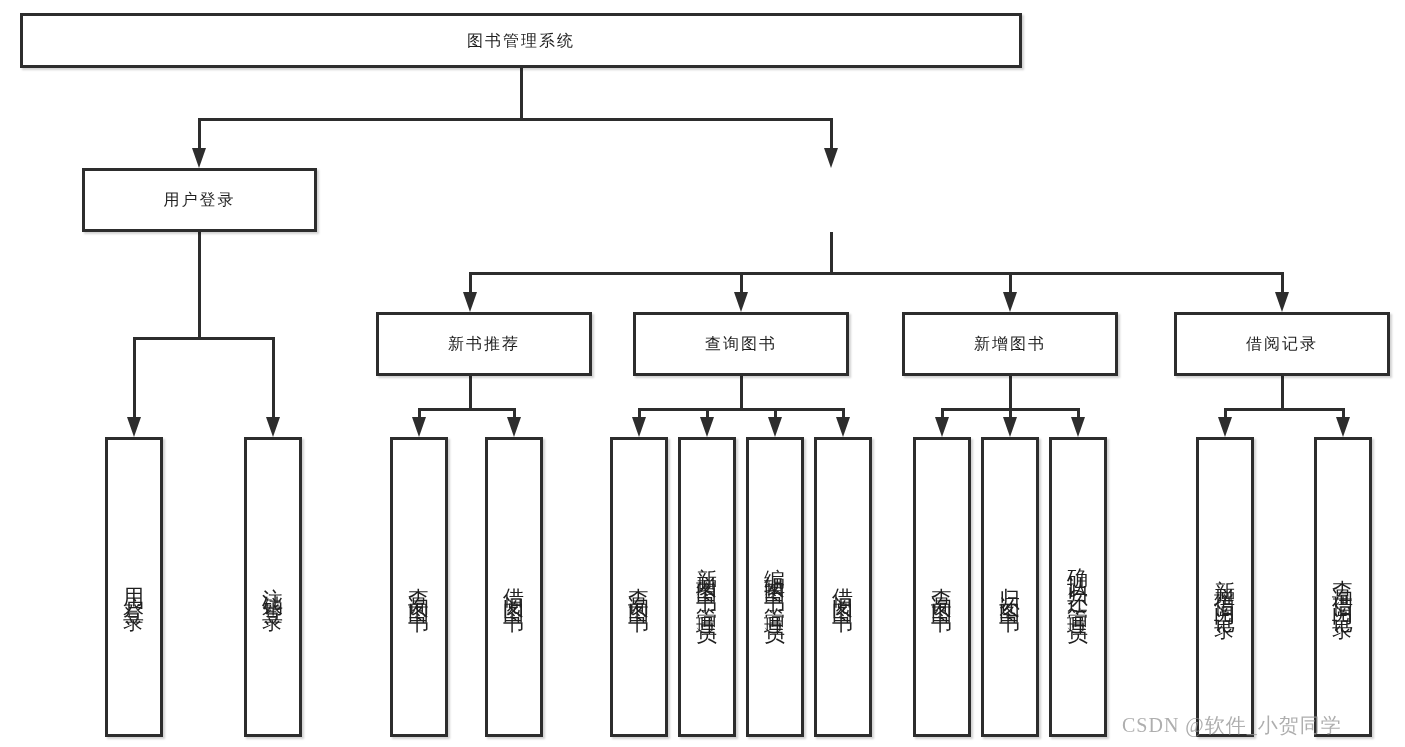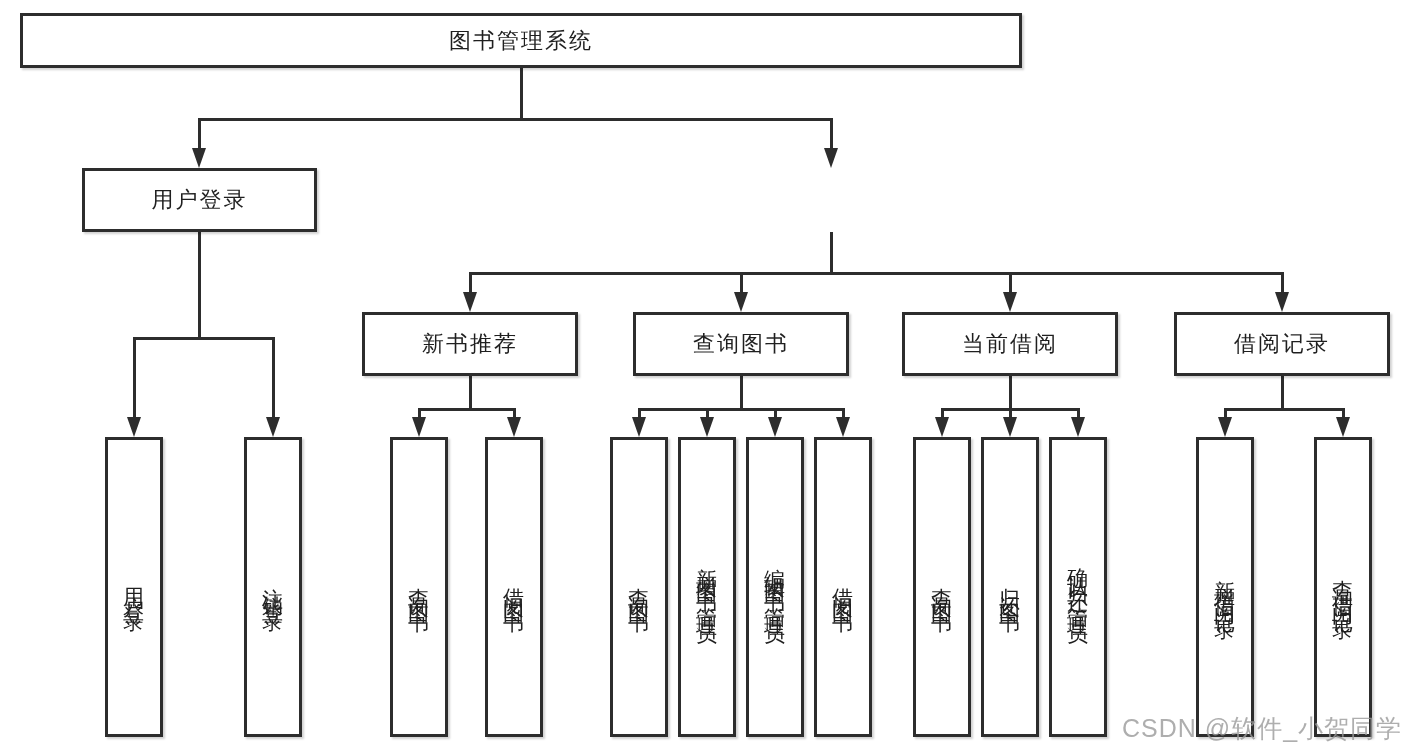--- a/index.html
+++ b/index.html
@@ -14,38 +14,38 @@
     font-family:"Liberation Sans","DejaVu Sans",sans-serif;color:var(--text);
     overflow:hidden;
   }
   .node{
     position:absolute;box-sizing:border-box;background:#fff;
     border:3px solid var(--line);
     display:flex;align-items:center;justify-content:center;
     box-shadow:2px 2px 2px rgba(0,0,0,0.18);
     z-index:2;
   }
-  .hlabel{font-size:22px;letter-spacing:2px;line-height:1;white-space:nowrap;}
+  .hlabel{font-size:16px;letter-spacing:2px;line-height:1;white-space:nowrap;}
   .leaf span{
     writing-mode:vertical-rl;text-orientation:mixed;
     font-size:21px;letter-spacing:8px;line-height:1;
     display:inline-block;
   }
   .vline,.hline{position:absolute;background:var(--line);z-index:1;}
   .vline{width:3px;}
   .hline{height:3px;}
   .arrow{
     position:absolute;width:0;height:0;z-index:1;
     border-left:7px solid transparent;border-right:7px solid transparent;
     border-top:20px solid var(--line);
   }
   #watermark{
     position:absolute;left:1122px;top:712px;z-index:5;
-    font-size:25px;letter-spacing:1px;white-space:nowrap;
-    color:var(--wm);opacity:0.8;
+    font-size:20px;letter-spacing:1px;white-space:nowrap;
+    color:var(--wm);opacity:0.8;font-family:Liberation Serif, serif;
   }
 </style>
 </head>
 <body>
 
 <div id="canvas">
 
   <div id="connectors">
       <div class="hline" style="left: 198px; top: 118px; width: 635px;"></div>
       <div class="hline" style="left: 133px; top: 337px; width: 142px;"></div>
@@ -102,28 +102,28 @@
     </div>
 
   <div class="node" style="left:20px;top:13px;width:1002px;height:55px">
     <span class="hlabel">图书管理系统</span>
   </div>
 
   <div class="node" style="left:82px;top:168px;width:235px;height:64px">
     <span class="hlabel">用户登录</span>
   </div>
 
-  <div class="node" style="left:362px;top:312px;width:216px;height:64px">
+  <div class="node" style="left:376px;top:312px;width:216px;height:64px">
     <span class="hlabel">新书推荐</span>
   </div>
   <div class="node" style="left:633px;top:312px;width:216px;height:64px">
     <span class="hlabel">查询图书</span>
   </div>
   <div class="node" style="left:902px;top:312px;width:216px;height:64px">
-    <span class="hlabel">当前借阅</span>
+    <span class="hlabel">新增图书</span>
   </div>
   <div class="node" style="left:1174px;top:312px;width:216px;height:64px">
     <span class="hlabel">借阅记录</span>
   </div>
 
   <div class="node leaf" style="left:105px;top:437px;width:58px;height:300px">
     <span>用户登录</span>
   </div>
   <div class="node leaf" style="left:244px;top:437px;width:58px;height:300px">
     <span>注销登录</span>

